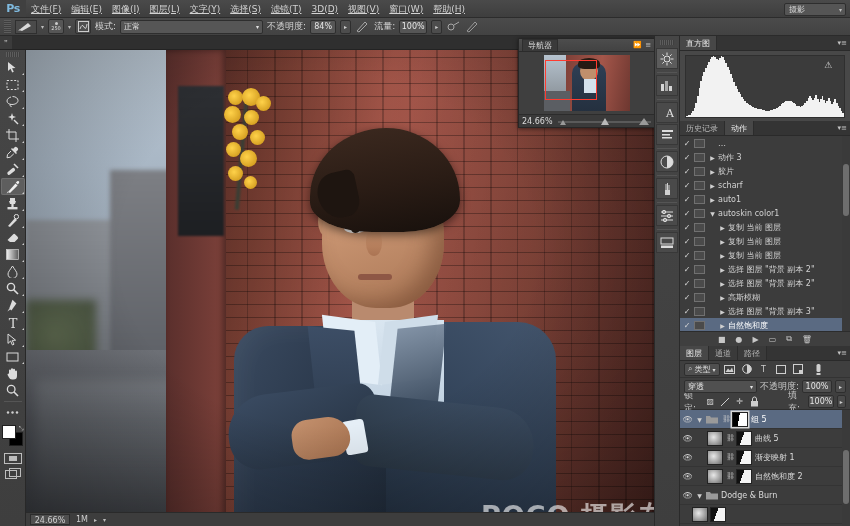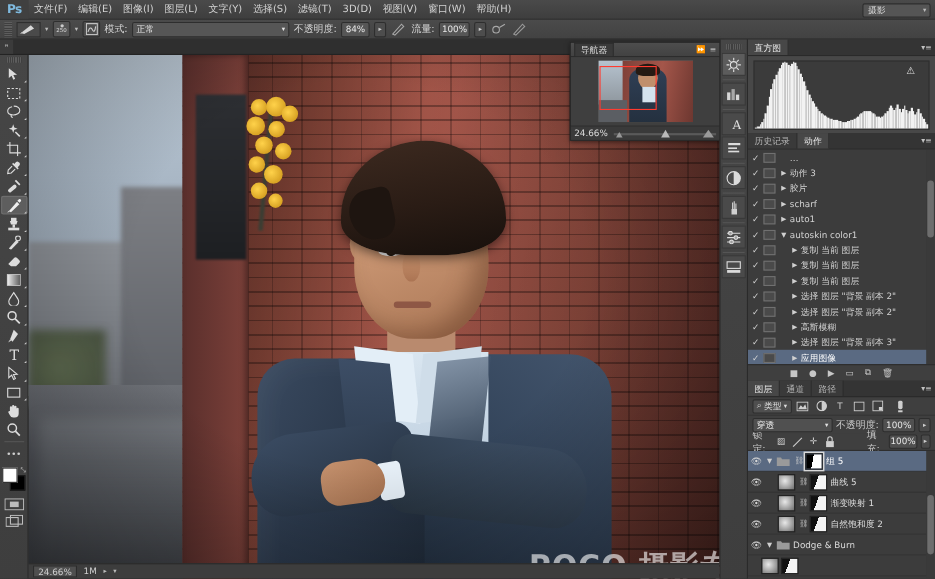--- a/index.html
+++ b/index.html
@@ -18,21 +18,21 @@
     position:absolute; left:0; top:0; width:850px; height:18px;
     background:linear-gradient(#4a4a4a,#3e3e3e);
     border-bottom:1px solid #2c2c2c;
     display:flex; align-items:center;
   }
   .ps-logo {
     width:26px; height:17px; display:flex; align-items:center; justify-content:center;
     color:#7fbadf; font-weight:bold; font-size:11px; letter-spacing:-0.5px;
     background:#404040;
   }
-  .menu-item { padding:0 5px; height:18px; line-height:18px; font-size:9px; color:#d2d2d2; white-space:nowrap; }
+  .menu-item { padding:0 5px; height:18px; line-height:18px; font-size:9px; color:#d2d2d2; white-space:nowrap;text-decoration:underline; }
   .workspace-box {
     position:absolute; right:4px; top:3px; width:62px; height:13px;
     background:#555; border:1px solid #2e2e2e; border-radius:2px;
     display:flex; align-items:center; padding-left:4px; font-size:8px; color:#d8d8d8;
   }
   .workspace-box .arrow { position:absolute; right:3px; font-size:6px; color:#bbb; }
 
   
   .optionsbar {
     position:absolute; left:0; top:18px; width:850px; height:18px;
@@ -1037,21 +1037,21 @@
           <span class="act-box"></span>
           <span style="width: 10px;"></span>
           <span class="act-tri">▶</span>
           <span class="act-label">选择 图层 "背景 副本 3"</span>
         </div>
         <div class="act-row sel">
           <span class="act-check">✓</span>
           <span class="act-box"></span>
           <span style="width: 10px;"></span>
           <span class="act-tri">▶</span>
-          <span class="act-label">应用图像</span>
+          <span class="act-label">自然饱和度</span>
         </div>
       </div>
     <div class="act-footer">
       <span>■</span>
       <span>●</span>
       <span>▶</span>
       <span>▭</span>
       <span>⧉</span>
       <span>🗑</span>
     </div>

